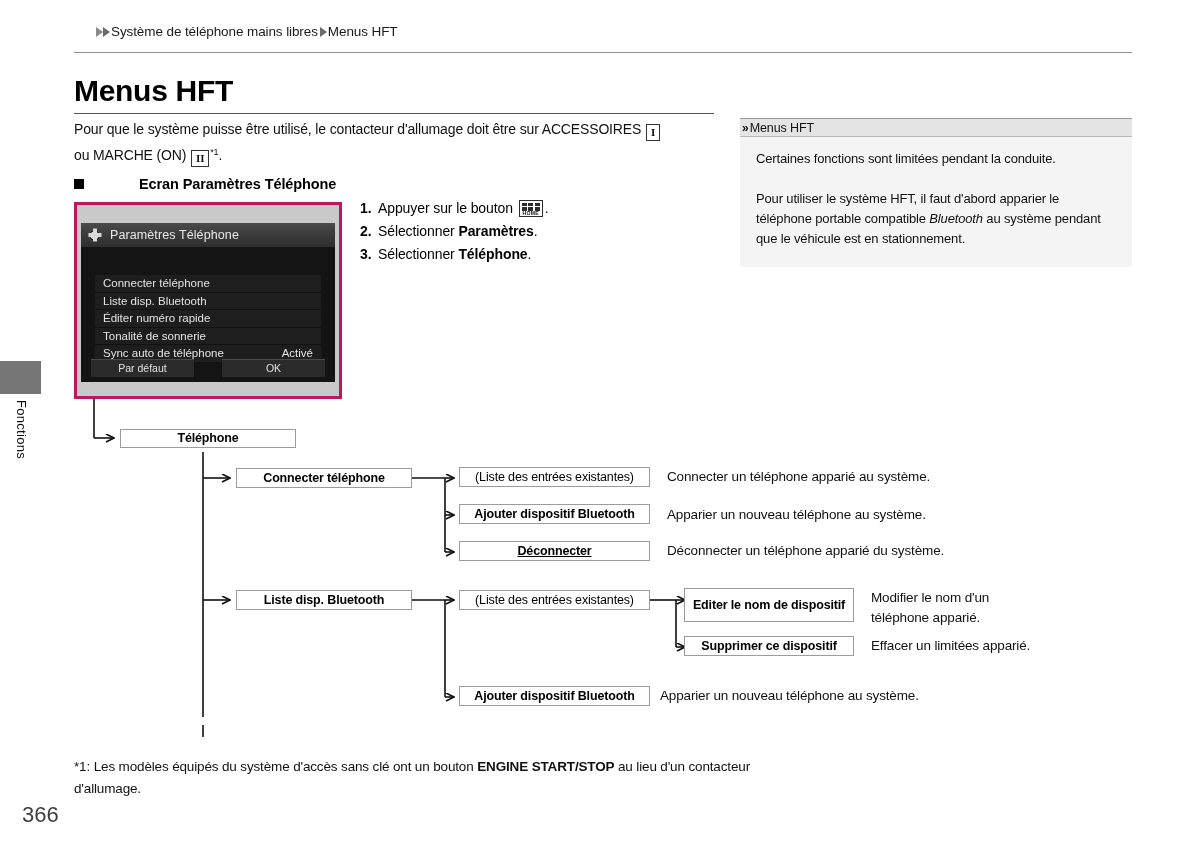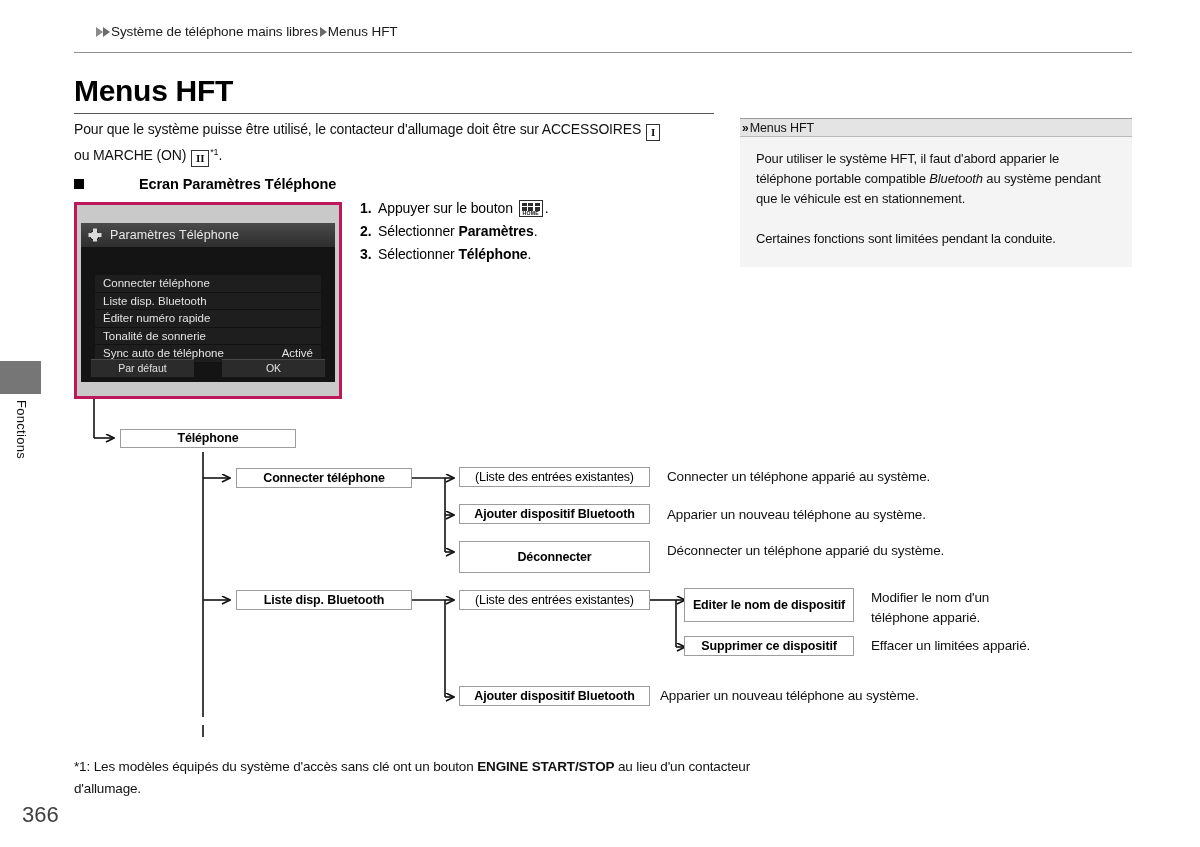--- a/index.html
+++ b/index.html
@@ -464,22 +464,22 @@
       <span><span>Sélectionner </span><b>Téléphone</b><span>.</span></span>
     </div>
   </div>
 
   <div class="note">
     <div class="note-head">
       <span class="chev">»</span>
       <span class="note-head-title">Menus HFT</span>
     </div>
     <div class="note-body">
+      <p>Certaines fonctions sont limitées pendant la conduite.</p>
       <p><span>Pour utiliser le système HFT, il faut d'abord apparier le téléphone portable compatible </span><span class="it">Bluetooth</span><span> au système pendant que le véhicule est en stationnement.</span></p>
-      <p>Certaines fonctions sont limitées pendant la conduite.</p>
     </div>
   </div>
 
   <div class="tab-block"></div>
   <div class="tab-label">Fonctions</div>
 
   <div class="page-num">366</div>
 
   <svg class="flow" viewBox="0 0 1200 847">
     <defs>
@@ -518,21 +518,21 @@
   <div class="fbox b" style="left:120px; top:429px; width:176px; height:19px;">Téléphone</div>
 
   <div class="fbox b" style="left:236px; top:468px; width:176px; height:20px;">Connecter téléphone</div>
 
   <div class="fbox" style="left:459px; top:467px; width:191px; height:20px;">(Liste des entrées existantes)</div>
   <div class="fdesc" style="left:667px; top:467px; width:340px;">Connecter un téléphone apparié au système.</div>
 
   <div class="fbox b" style="left:459px; top:504px; width:191px; height:20px;">Ajouter dispositif Bluetooth</div>
   <div class="fdesc" style="left:667px; top:505px; width:340px;">Apparier un nouveau téléphone au système.</div>
 
-  <div class="fbox b" style="left:459px; top:541px; width:191px; height:32px;">Déconnecter</div>
+  <div class="fbox b" style="left:459px; top:541px; width:191px; height:20px;text-decoration:underline;">Déconnecter</div>
   <div class="fdesc" style="left:667px; top:541px; width:340px;">Déconnecter un téléphone apparié du système.</div>
 
   <div class="fbox b" style="left:236px; top:590px; width:176px; height:20px;">Liste disp. Bluetooth</div>
 
   <div class="fbox" style="left:459px; top:590px; width:191px; height:20px;">(Liste des entrées existantes)</div>
 
   <div class="fbox b" style="left:684px; top:588px; width:170px; height:34px;">Editer le nom de dispositif</div>
   <div class="fdesc" style="left:871px; top:588px; width:160px;">Modifier le nom d'un téléphone apparié.</div>
 
   <div class="fbox b" style="left:684px; top:636px; width:170px; height:20px;">Supprimer ce dispositif</div>

